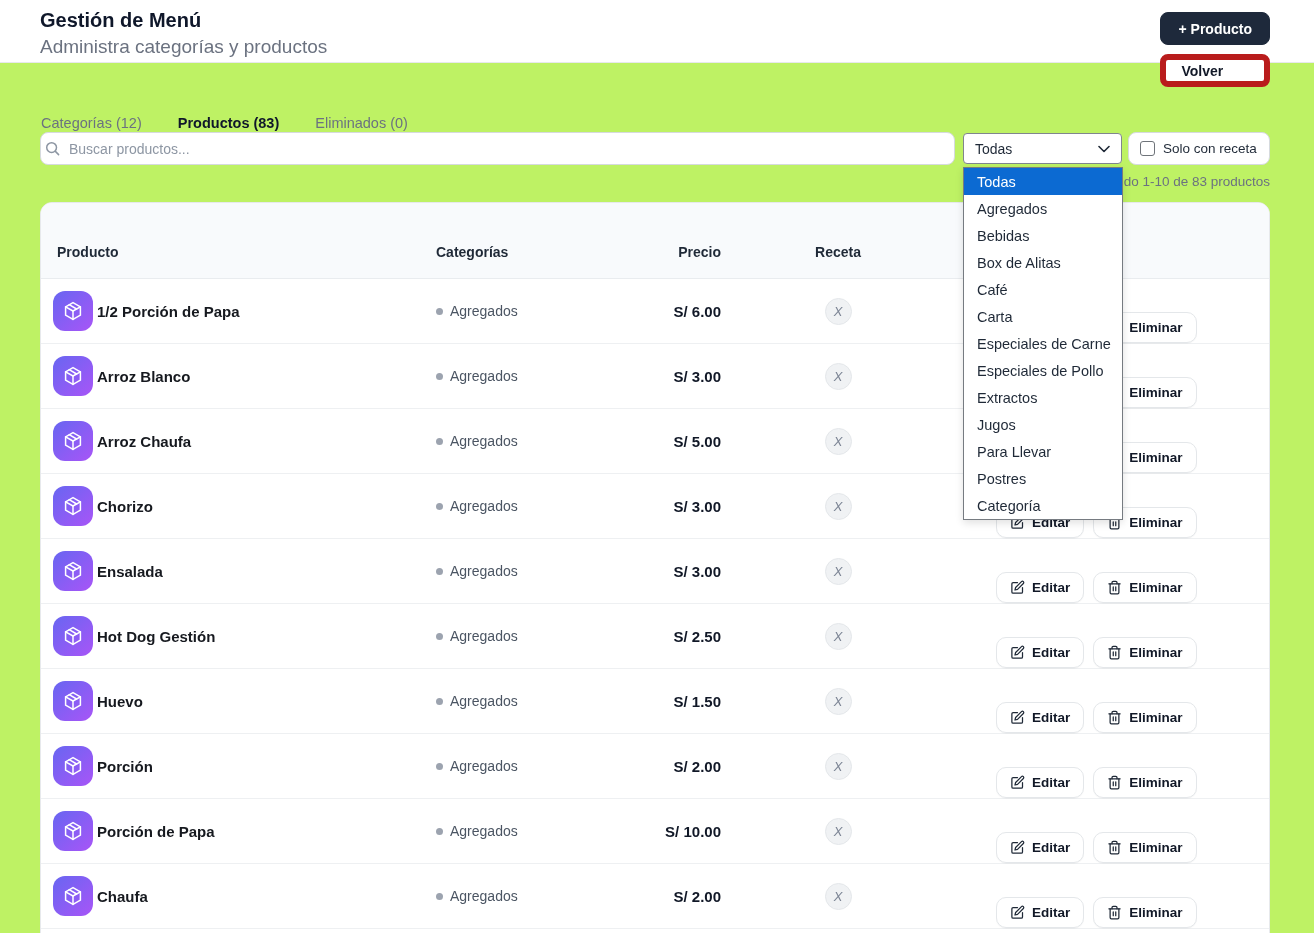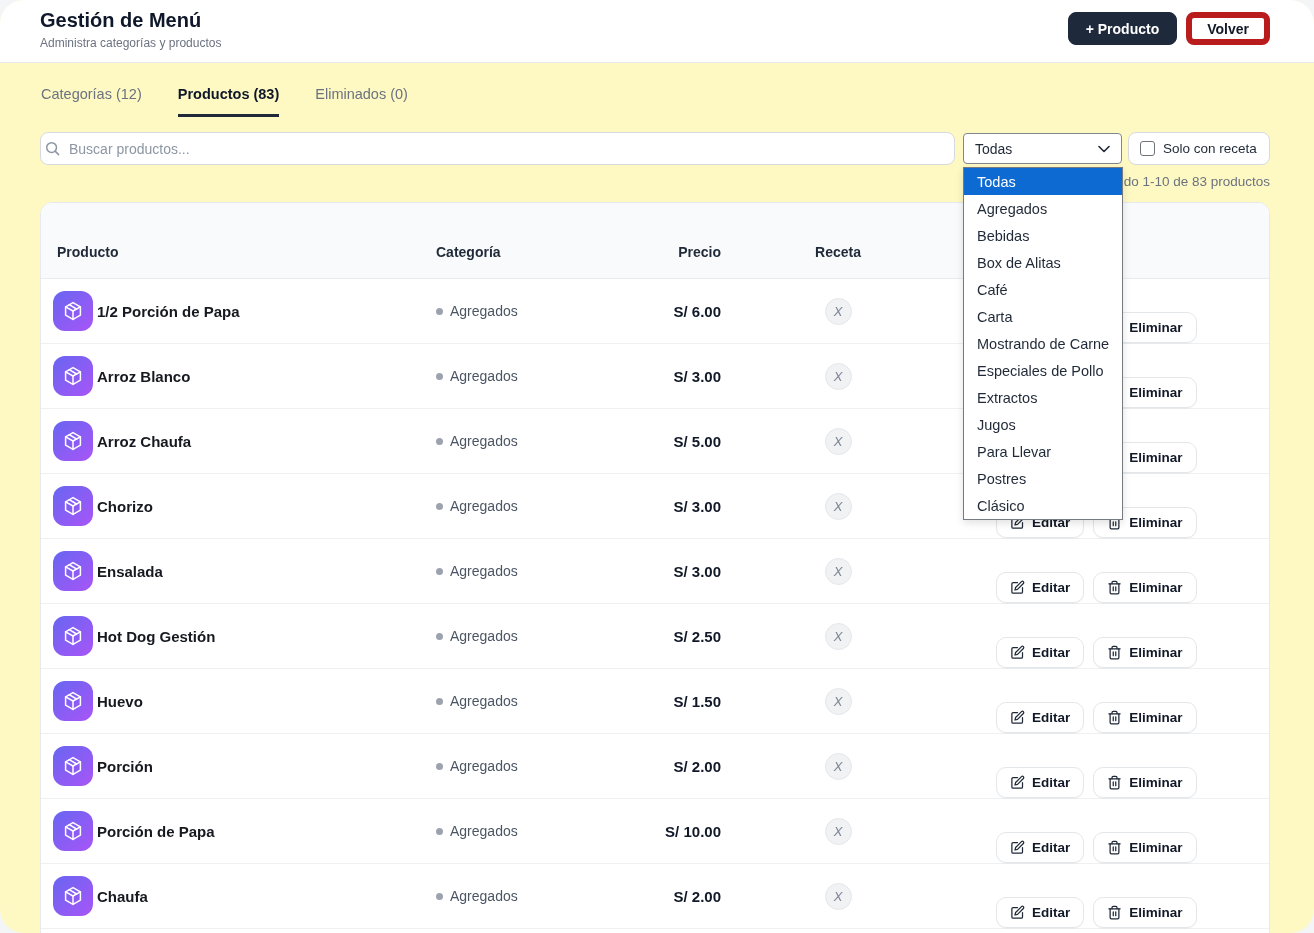--- a/index.html
+++ b/index.html
@@ -1,30 +1,30 @@
 <!DOCTYPE html>
 <html><head>
 <meta charset="utf-8">
 <style>
   * { margin:0; padding:0; box-sizing:border-box; }
   html,body { background:#f4f5f7; }
   body { font-family:"Liberation Sans","DejaVu Sans",sans-serif; }
-  #app { position:relative; width:1314px; height:933px; overflow:hidden; background:#fef9c3;border-radius:24px; }
+  #app { position:relative; width:1314px; height:933px; overflow:hidden; background:#bef264; }
 
   
   .topbar { position:absolute; left:0; top:0; width:100%; height:63px; background:#ffffff; border-bottom:1px solid #e7e9ec; }
   .page-title { position:absolute; left:40px; top:9px; font-size:20px; font-weight:700; color:#0f172a; }
-  .page-subtitle { position:absolute; left:40px; top:36px; font-size:12px; color:#6b7280; }
-  .topbar-actions { position:absolute; right:44px; top:12px; display:flex; gap:9px; }
+  .page-subtitle { position:absolute; left:40px; top:36px; font-size:19px; color:#6b7280; }
+  .topbar-actions { position:absolute; right:44px; top:12px; display:flex; gap:9px;flex-direction:column; }
   .btn-dark { height:33px; padding:0 17px; background:#1e293b; color:#ffffff; border:1px solid #1e293b; border-radius:8px; font-size:14px; font-weight:600; display:flex; align-items:center; cursor:pointer; }
   .btn-light { height:33px; padding:0 15px; background:#ffffff; color:#111827; border:6px solid #b91c1c; border-radius:8px; font-size:14px; font-weight:600; display:flex; align-items:center; cursor:pointer; }
 
   
   .tabs { position:absolute; left:41px; top:86px; display:flex; gap:36px; }
-  .tab { font-size:14.5px; color:#6b7280; padding-bottom:12px; border-bottom:3px solid transparent; cursor:pointer; }
+  .tab { font-size:14.5px; color:#6b7280; padding-bottom:12px; border-bottom:3px solid transparent; cursor:pointer;margin-top:29px; }
   .tab.active { color:#0f172a; font-weight:700; border-bottom-color:#1f2937; }
 
   
   .search-box { position:absolute; left:40px; top:132px; width:915px; height:33px; background:#ffffff; border:1px solid #d6dade; border-radius:8px; display:flex; align-items:center; padding:0 4px; gap:9px; }
   .search-box input { border:none; outline:none; flex:1; font-size:14px; color:#111827; font-family:inherit; background:transparent; }
   .search-box input::placeholder { color:#8d96a3; }
   .select-ctl { position:absolute; left:963px; top:133px; width:159px; height:31px; background:#ffffff; border:1px solid #80868d; border-radius:4px; display:flex; align-items:center; padding:0 11px; font-size:14px; color:#1f2937; cursor:pointer; }
   .select-ctl .chev { margin-left:auto; display:flex; }
   .chk-box { position:absolute; left:1128px; top:132px; width:142px; height:33px; background:#ffffff; border:1px solid #d6dade; border-radius:8px; display:flex; align-items:center; padding:0 11px; gap:8px; cursor:pointer; }
   .chk-square { width:15px; height:15px; border:1.4px solid #6f747a; border-radius:3px; background:#fff; flex:0 0 auto; }
@@ -100,21 +100,21 @@
   <div class="chk-box">
     <span class="chk-square"></span>
     <span class="chk-label">Solo con receta</span>
   </div>
 
   <div class="showing">Mostrando 1-10 de 83 productos</div>
 
   <div class="card">
     <div class="thead">
       <div class="hcell h-prod">Producto</div>
-      <div class="hcell h-cat">Categoría</div>
+      <div class="hcell h-cat">Categorías</div>
       <div class="hcell h-price">Precio</div>
       <div class="hcell h-recipe">Receta</div>
     </div>
     <div id="tbody">
   <div class="trow">
     <div class="c-prod">
       <span class="prod-icon">
         <svg width="22" height="22" viewBox="0 0 22 22" fill="none" stroke="#ffffff" stroke-width="1.5" stroke-linecap="round" stroke-linejoin="round">
           <path d="M11 2.6 18.4 6.8v8.4L11 19.4 3.6 15.2V6.8Z"></path>
           <path d="M3.6 6.8 11 11l7.4-4.2"></path>
@@ -564,22 +564,22 @@
 </div>
   </div>
 
   <div class="dropdown" id="dropdown">
       <div class="dd-item selected">Todas</div>
       <div class="dd-item">Agregados</div>
       <div class="dd-item">Bebidas</div>
       <div class="dd-item">Box de Alitas</div>
       <div class="dd-item">Café</div>
       <div class="dd-item">Carta</div>
-      <div class="dd-item">Mostrando de Carne</div>
+      <div class="dd-item">Especiales de Carne</div>
       <div class="dd-item">Especiales de Pollo</div>
       <div class="dd-item">Extractos</div>
       <div class="dd-item">Jugos</div>
       <div class="dd-item">Para Llevar</div>
       <div class="dd-item">Postres</div>
-      <div class="dd-item">Clásico</div>
+      <div class="dd-item">Categoría</div>
     </div>
 
 </div>
 
 </body></html>

